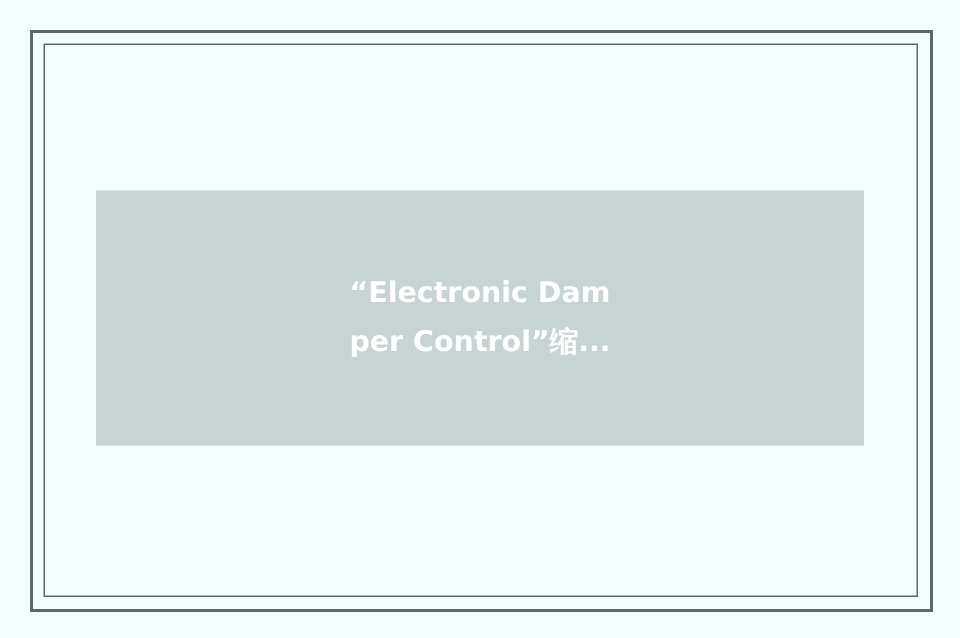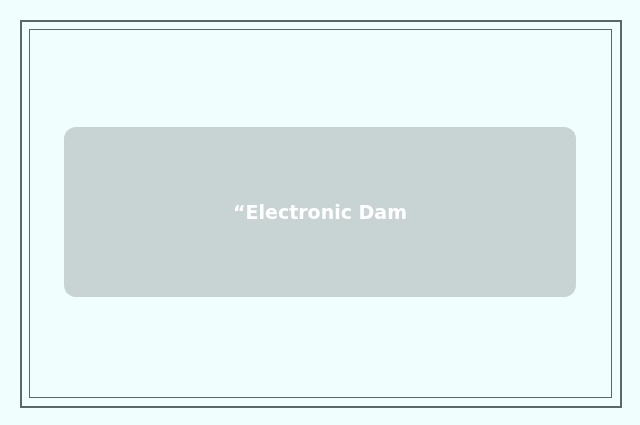--- a/index.html
+++ b/index.html
@@ -30,21 +30,20 @@
     .placeholder {
       position: absolute;
       left: 64px;
       top: 127px;
       width: 512px;
       height: 170px;
       background: #c7d4d3;
       display: flex;
       align-items: center;
       justify-content: center;
-      border-radius: 12px;
     }
     .caption {
       width: 220px;
       color: #ffffff;
       font-family: "DejaVu Sans", sans-serif;
       font-weight: bold;
       font-size: 19px;
       line-height: 33px;
       text-align: center;
       word-break: break-all;
@@ -52,14 +51,15 @@
   </style>
 </head>
 <body>
 
 <div class="frame-outer"></div>
 <div class="frame-inner"></div>
 
 <div class="placeholder">
   <div class="caption">
     <div>“Electronic Dam</div>
+    <div>per Control”缩...</div>
   </div>
 </div>
 
 </body></html>

